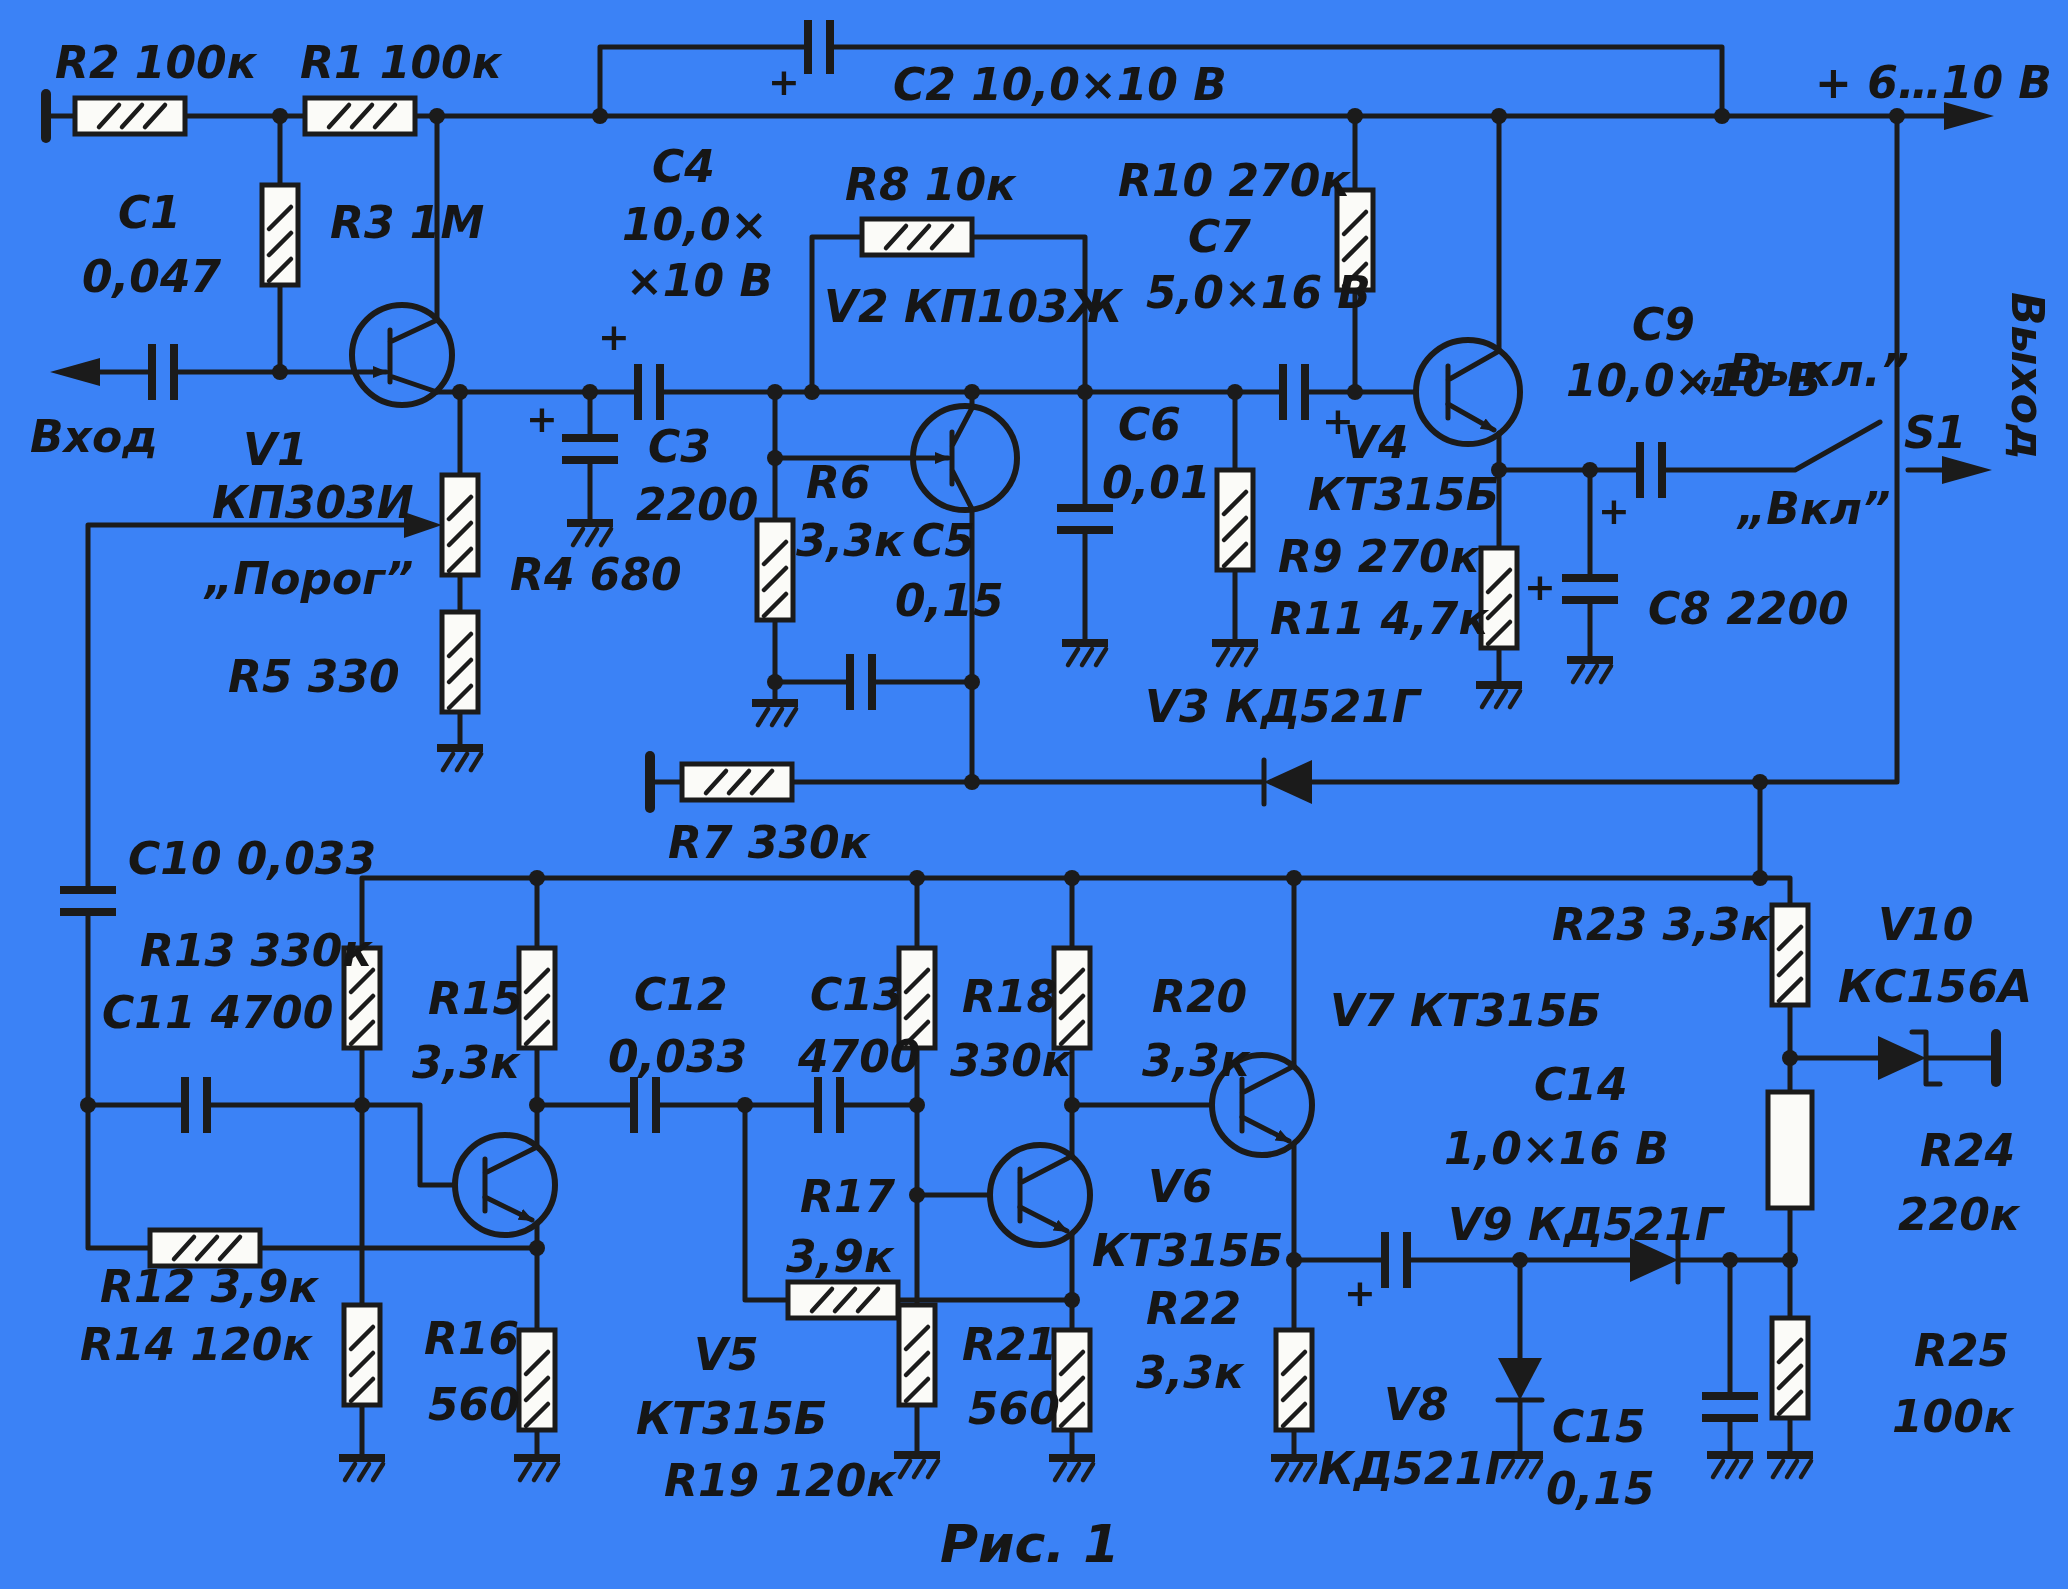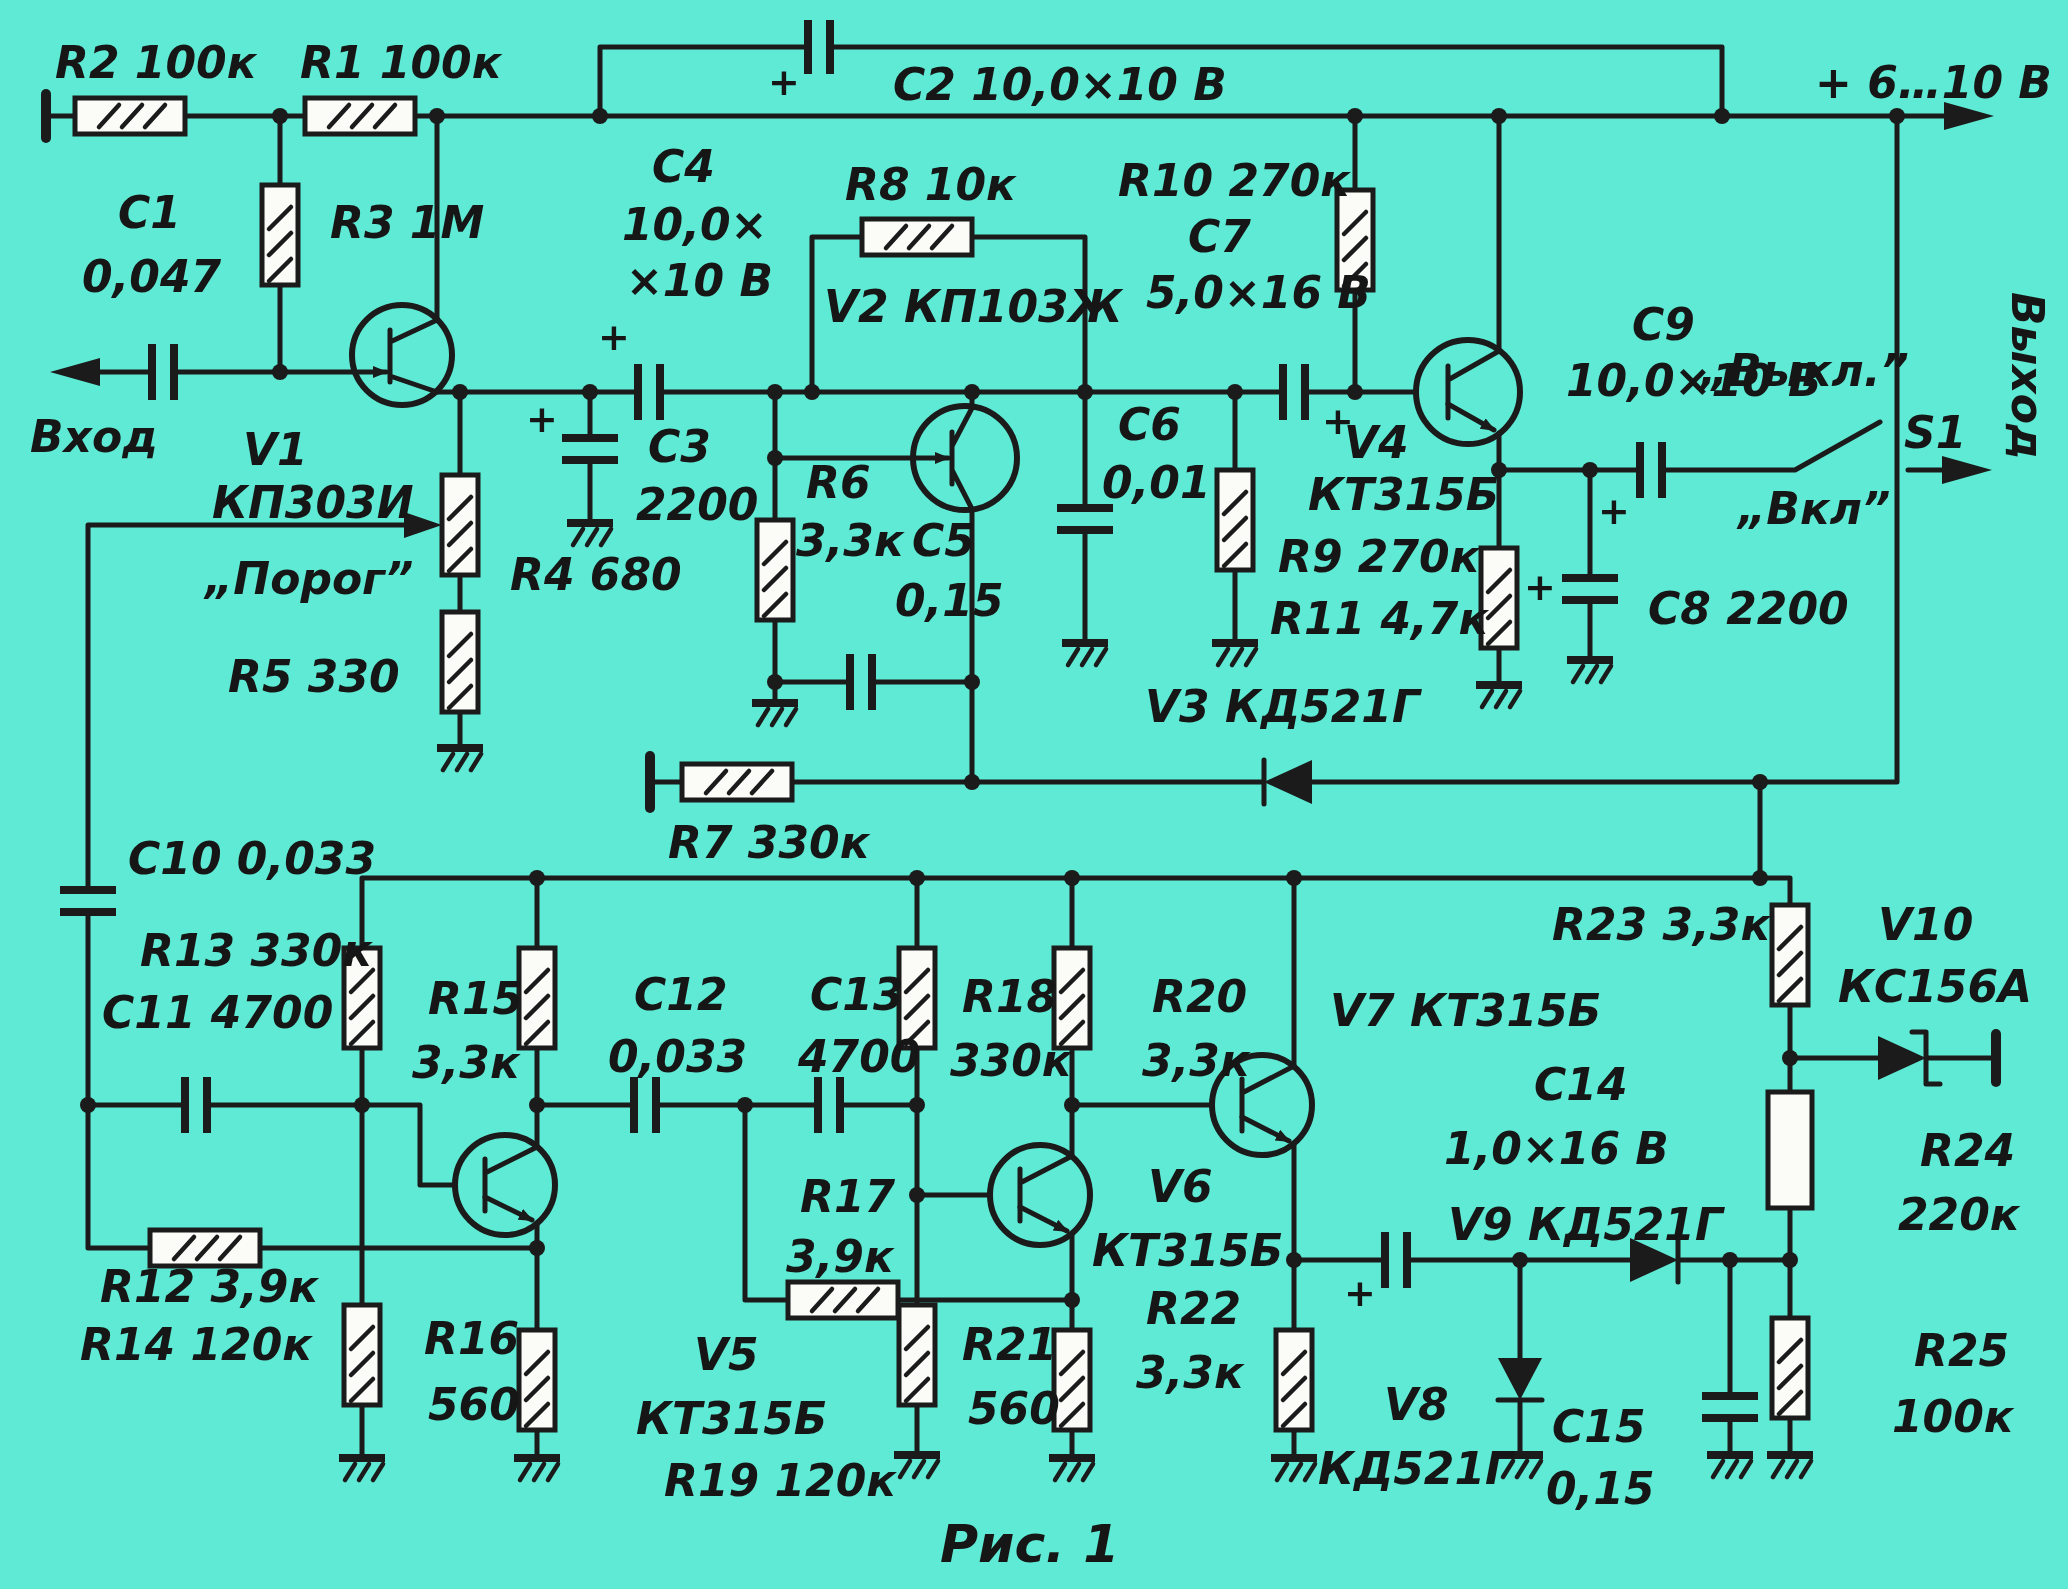--- a/index.html
+++ b/index.html
@@ -1,16 +1,16 @@
 <!DOCTYPE html>
 <html><head>
 <meta charset="utf-8">
 <style>
   html,body{margin:0;padding:0;background:#e8e8e4;}
-  .stage{position:relative;width:2068px;height:1589px;background:#5eead4;overflow:hidden;}
+  .stage{position:relative;width:2068px;height:1589px;background:#3b82f6;overflow:hidden;}
   svg{position:absolute;left:0;top:0;}
   .w{fill:none;stroke:#1b1b1b;stroke-width:5;stroke-linecap:round;stroke-linejoin:round;}
   .wk{stroke-width:10;}
   .plate{stroke-width:8;stroke-linecap:butt;}
   .tc{fill:none;stroke:#1b1b1b;stroke-width:6;}
   .box{fill:#fbfbf8;stroke:#1b1b1b;stroke-width:5;}
   .hatch{stroke:#1b1b1b;stroke-width:4.5;stroke-linecap:round;}
   .dot{fill:#1b1b1b;stroke:none;}
   .tri{fill:#1b1b1b;stroke:none;}
   .lbl{font-family:"DejaVu Sans",sans-serif;font-style:italic;font-weight:bold;font-size:44px;fill:#161616;}

